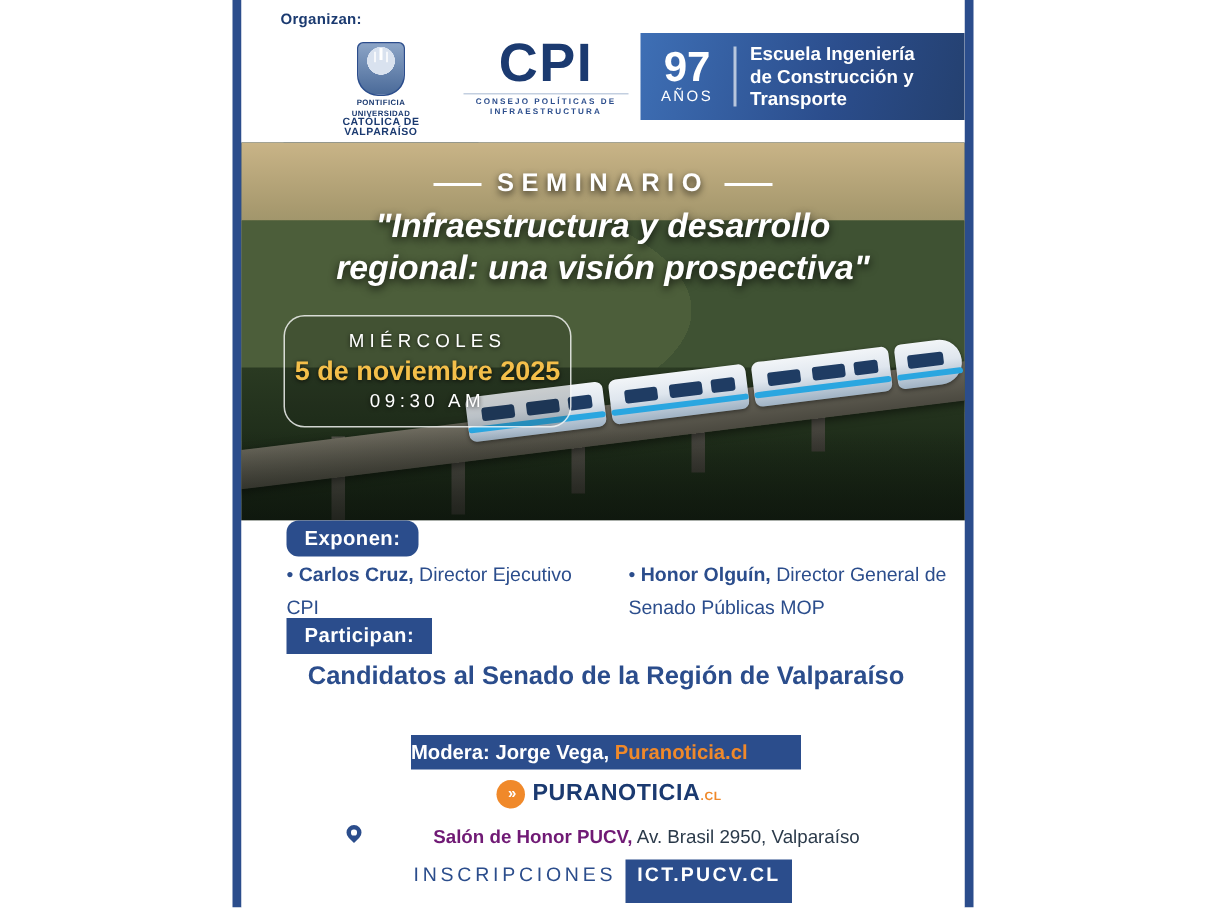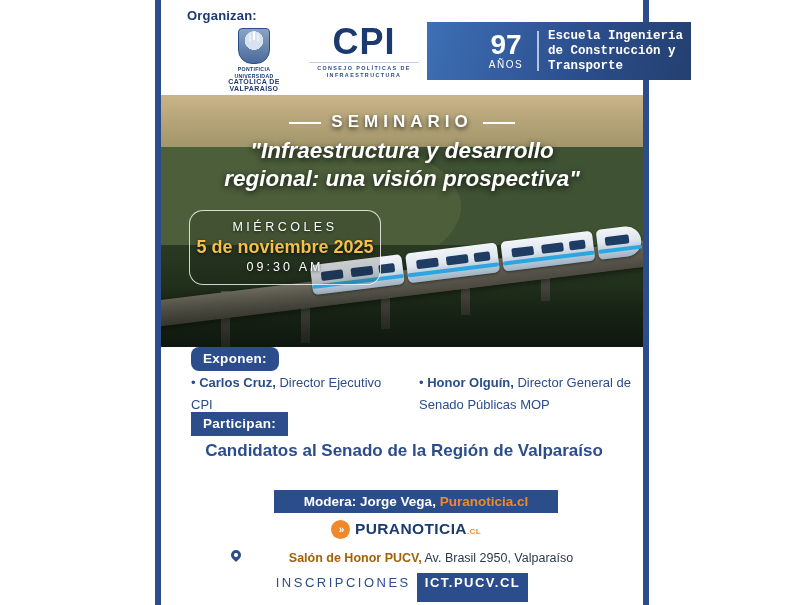--- a/index.html
+++ b/index.html
@@ -46,21 +46,21 @@
   .header {
     position: absolute;
     left: 0; top: 0;
     width: 482px;
     height: 95px;
     background: #ffffff;
   }
   .organizan {
     position: absolute;
     left: 26px; top: 8px;
-    font-size: 13px;
+    font-size: 10px;
     font-weight: bold;
     color: #1b3a70;
     letter-spacing: 0.2px;
   }
   
   .pucv-block {
     position: absolute;
     left: 28px; top: 28px;
     width: 130px;
     text-align: center;
@@ -132,21 +132,20 @@
   }
   
   .anos-block {
     position: absolute;
     left: 266px; top: 22px;
     width: 216px;
     height: 58px;
     background: linear-gradient(105deg, #3e6fb5 0%, #2b4d8c 60%, #24406f 100%);
     display: flex;
     align-items: center;
-    padding-left: 48px;
   }
   .anos-num {
     width: 62px;
     text-align: center;
     color: #ffffff;
   }
   .anos-num .n {
     font-size: 28px;
     font-weight: bold;
     line-height: 26px;
@@ -162,21 +161,20 @@
     width: 2px;
     height: 40px;
     background: rgba(255,255,255,0.65);
   }
   .anos-text {
     padding-left: 9px;
     color: #ffffff;
     font-size: 12.5px;
     font-weight: bold;
     line-height: 15px;
-    font-family: Liberation Mono, monospace;
   }
 
   
   .hero {
     position: absolute;
     left: 0; top: 95px;
     width: 482px;
     height: 252px;
     overflow: hidden;
     background: #2e3d33;
@@ -342,27 +340,26 @@
     width: 420px;
     text-align: center;
     color: #2b4d8c;
     font-size: 17px;
     font-weight: bold;
     line-height: 23px;
   }
   .modera {
     position: absolute;
     left: 113px; top: 143px;
-    width: 284px;
+    width: 260px;
     height: 23px;
     background: #2b4d8c;
     color: #ffffff;
     font-size: 13.5px;
     font-weight: bold;
-    text-align: center;
     line-height: 23px;
   }
   .modera .orange { color: #f0892a; }
 
   .pn-logo {
     position: absolute;
     left: 160px; top: 172px;
     width: 170px;
     height: 20px;
     display: flex;
@@ -412,21 +409,21 @@
     transform: rotate(-45deg);
     background: #2b4d8c;
   }
   .venue .pin:after {
     content: "";
     position: absolute; left: 3.4px; top: 3.2px;
     width: 3.4px; height: 3.4px;
     background: #ffffff;
     border-radius: 50%;
   }
-  .venue .bold { font-weight: bold; color: #a16207; margin-left: 44px; }
+  .venue .bold { font-weight: bold; color: #701a75; margin-left: 44px; }
 
   .inscripciones {
     position: absolute;
     left: 0; top: 228px;
     width: 482px;
     text-align: center;
     font-size: 13px;
     color: #2b4d8c;
     letter-spacing: 2.5px;
   }

